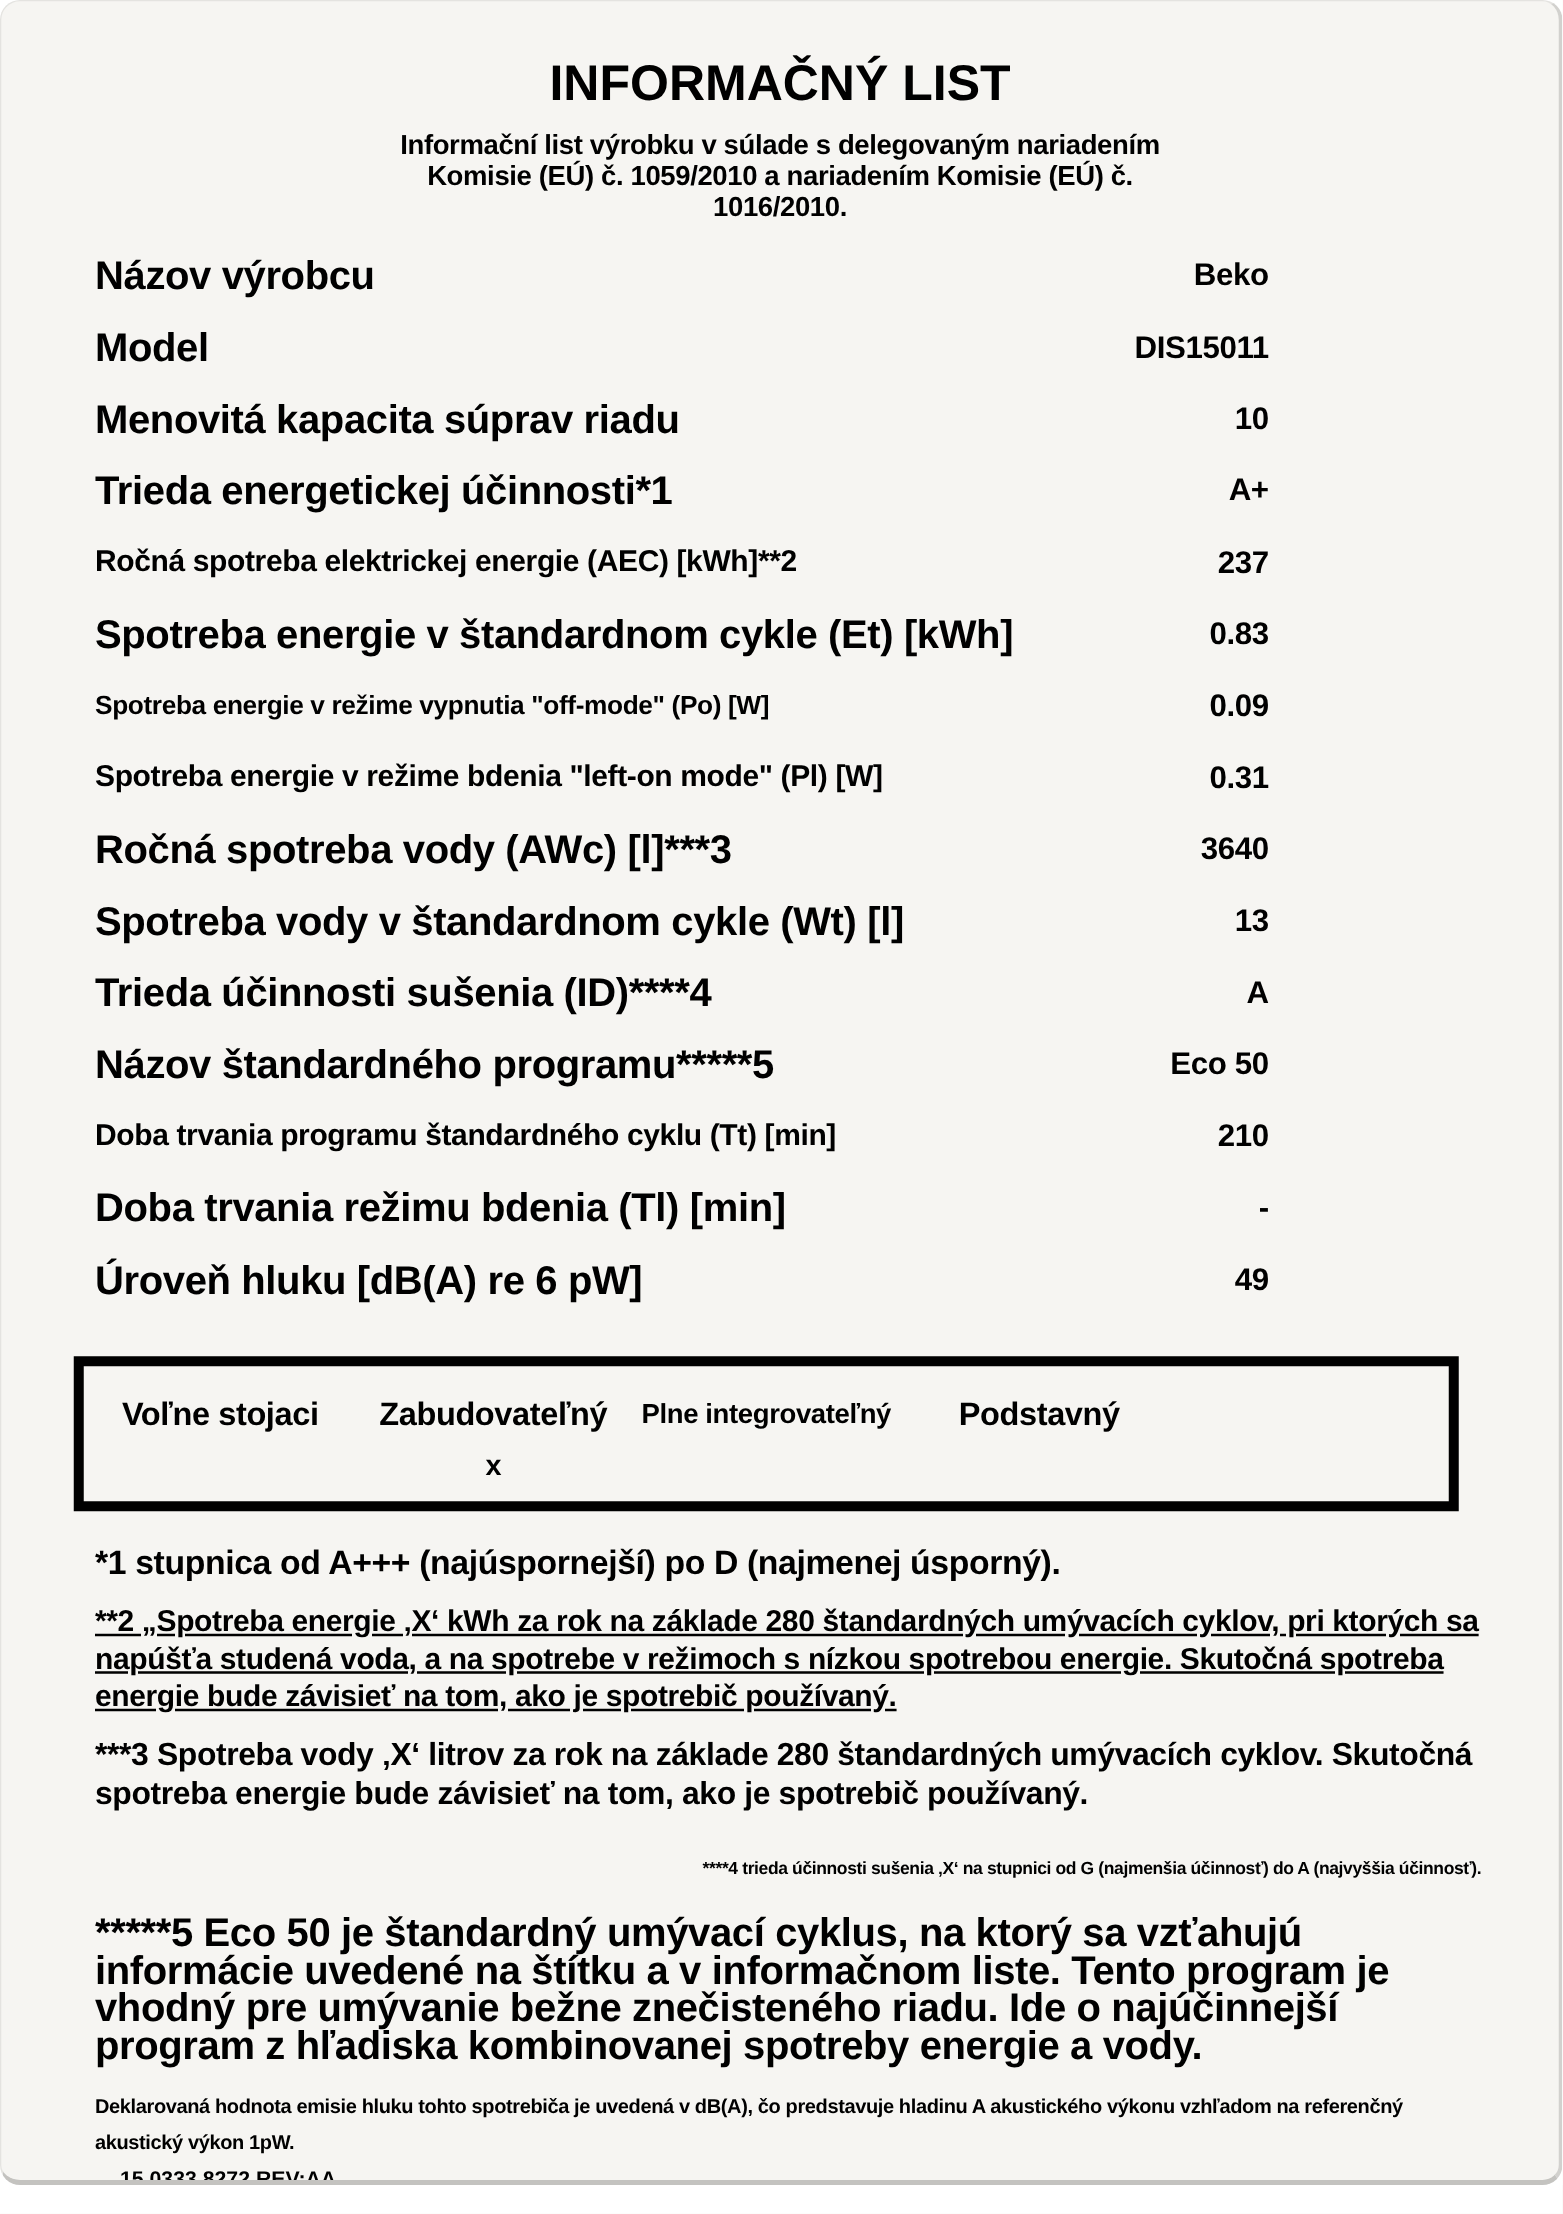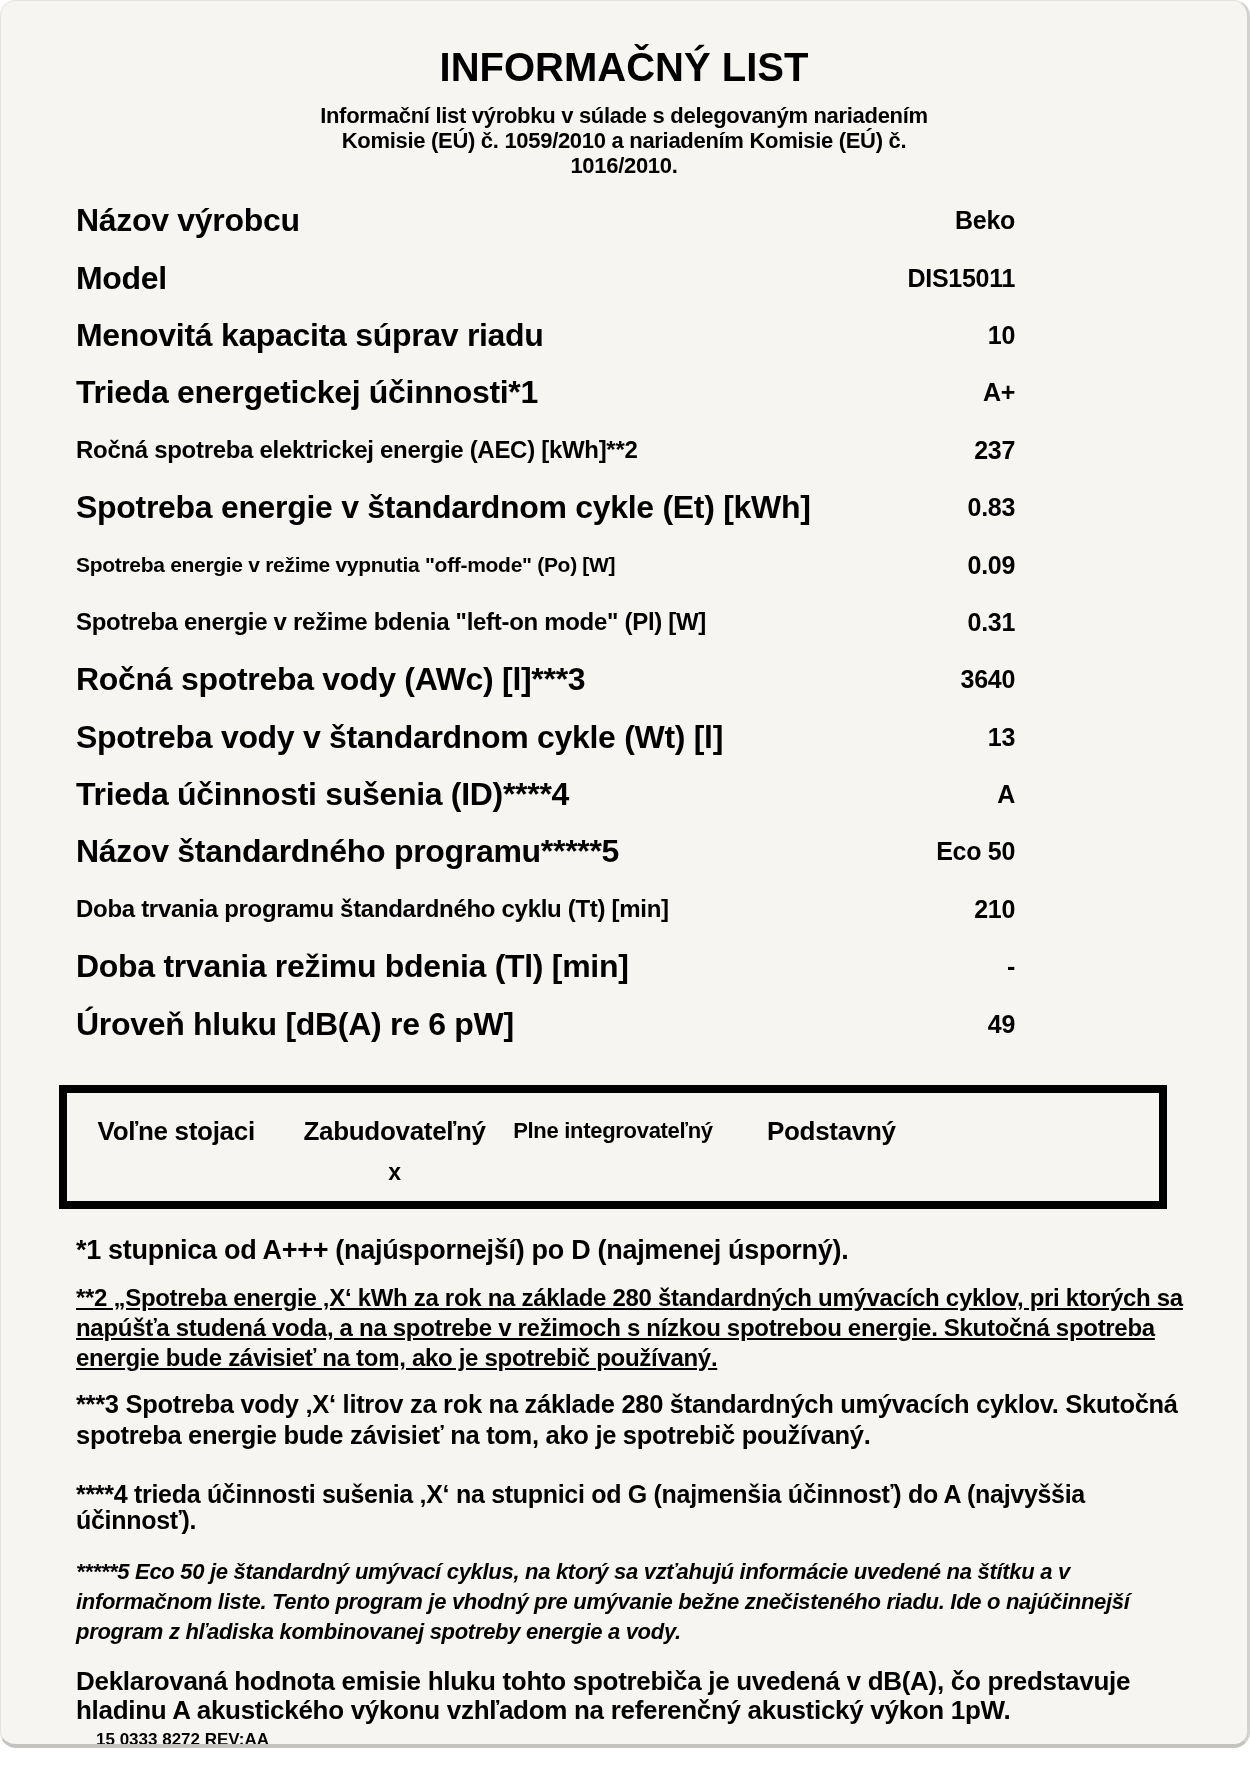--- a/index.html
+++ b/index.html
@@ -81,23 +81,23 @@
     text-align: center;
     font-size: 23px;
     padding-top: 12px;
   }
   .notes {
     padding: 0 62px 0 75px;
   }
   .fn1 { margin-top: 26px; font-size: 27px; line-height: 30px; }
   .fn2 { margin-top: 18px; font-size: 24px; line-height: 30px; text-decoration: underline; }
   .fn3 { margin-top: 16px; font-size: 25.5px; line-height: 31px; }
-  .fn4 { margin-top: 30px; font-size: 25px; line-height: 26px; }
-  .fn5 { margin-top: 24px; font-size: 22px; line-height: 30px; font-style: italic; }
-  .fn6 { margin-top: 20px; font-size: 26px; line-height: 29px; }
+  .fn4 { margin-top: 30px; font-size: 14px; line-height: 26px; text-align: right; }
+  .fn5 { margin-top: 24px; font-size: 32px; line-height: 30px; }
+  .fn6 { margin-top: 20px; font-size: 16px; line-height: 29px; }
   .doc-number {
     margin-top: 5px;
     padding-left: 20px;
     font-size: 17px;
     letter-spacing: 0px;
   }
 </style>
 </head>
 <body>
 

